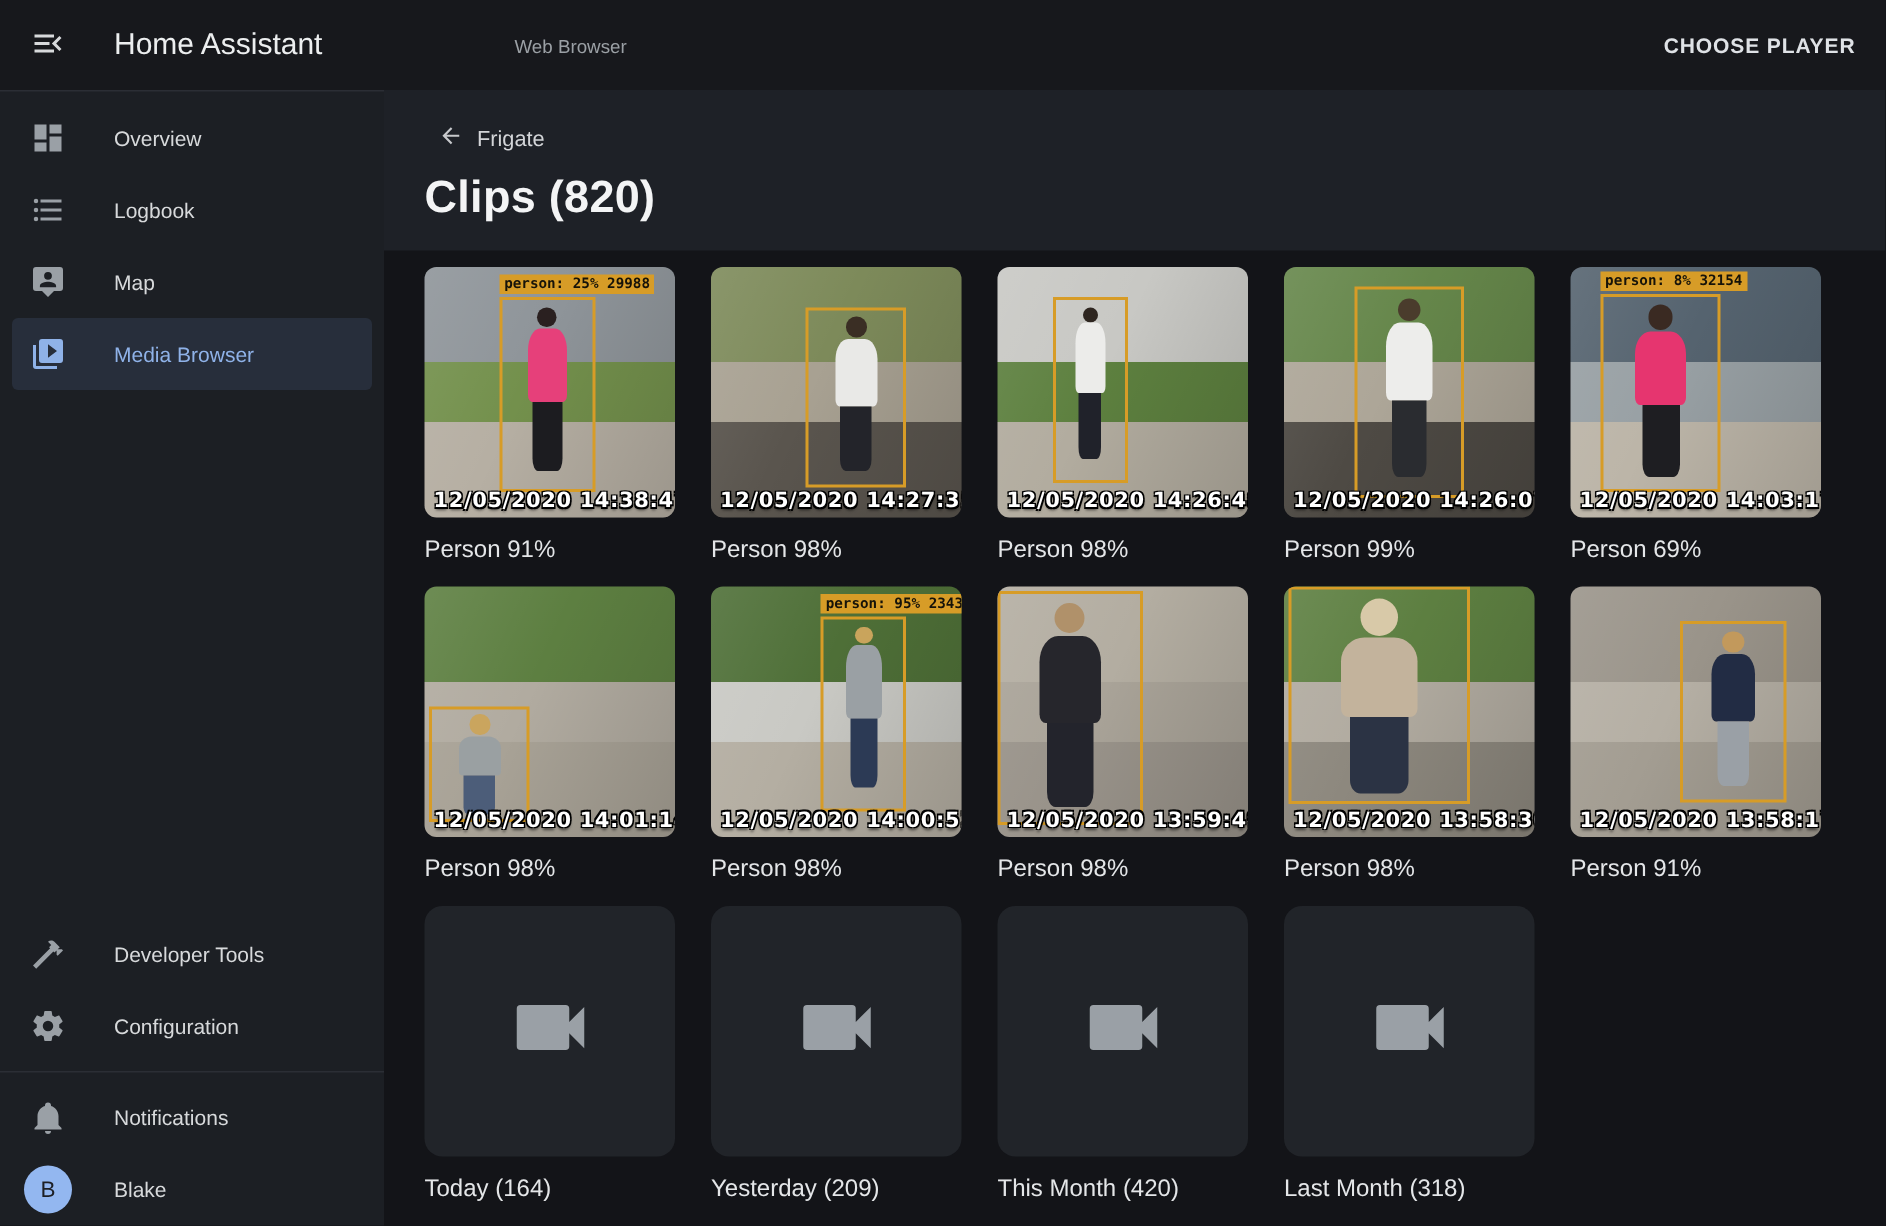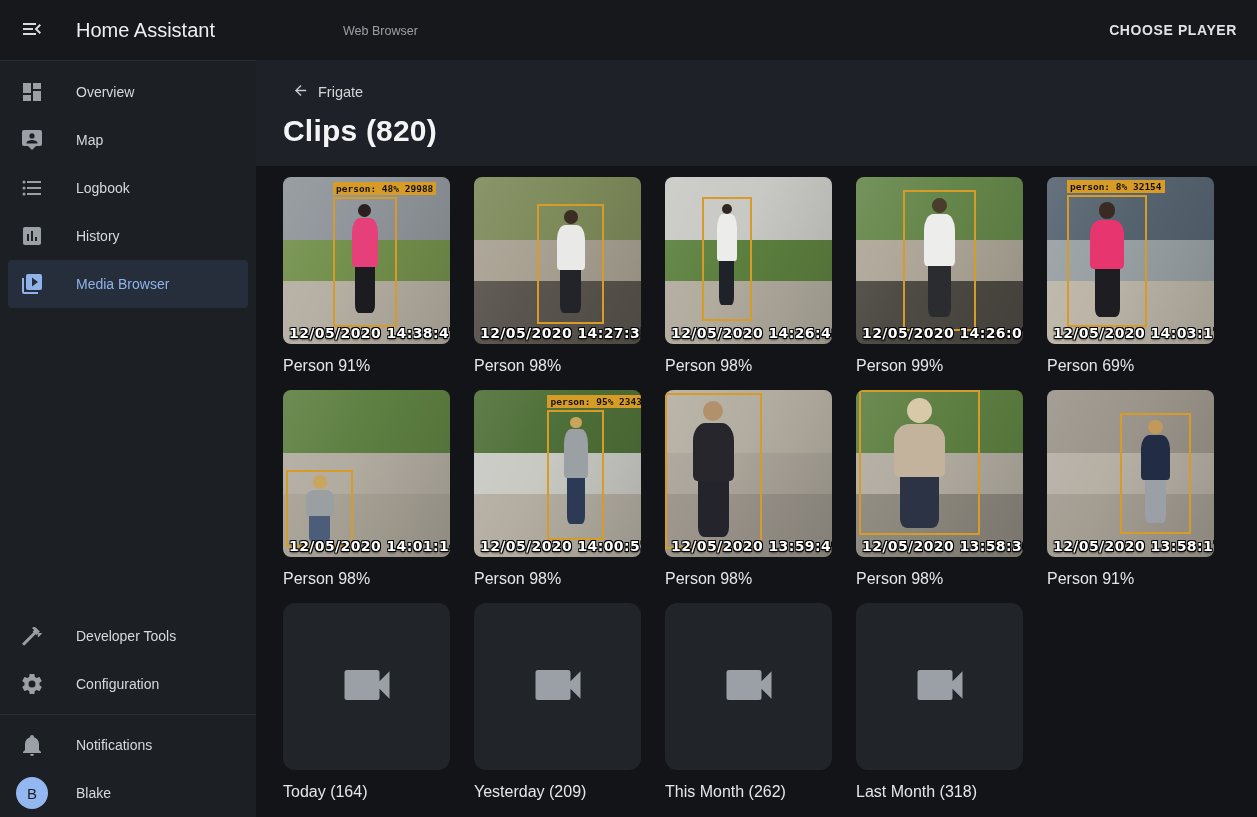--- a/index.html
+++ b/index.html
@@ -103,40 +103,32 @@
     <span class="ic">
         <svg viewBox="0 0 24 24">
           <path d="M13,3V9H21V3M13,21H21V11H13M3,21H11V15H3M3,13H11V3H3V13Z"></path>
         </svg>
       </span>
     <span class="lbl">Overview</span>
   </div>
   <div class="side-item">
     <span class="ic">
         <svg viewBox="0 0 24 24">
+          <path d="M7,5H21V7H7V5M7,13V11H21V13H7M4,4.5A1.5,1.5 0 0,1 5.5,6A1.5,1.5 0 0,1 4,7.5A1.5,1.5 0 0,1 2.5,6A1.5,1.5 0 0,1 4,4.5M4,10.5A1.5,1.5 0 0,1 5.5,12A1.5,1.5 0 0,1 4,13.5A1.5,1.5 0 0,1 2.5,12A1.5,1.5 0 0,1 4,10.5M7,19V17H21V19H7M4,16.5A1.5,1.5 0 0,1 5.5,18A1.5,1.5 0 0,1 4,19.5A1.5,1.5 0 0,1 2.5,18A1.5,1.5 0 0,1 4,16.5Z"></path>
+        </svg>
+      </span>
+    <span class="lbl">Logbook</span>
+  </div>
+  <div class="side-item">
+    <span class="ic">
+        <svg viewBox="0 0 24 24">
           <path d="M20,2H4A2,2 0 0,0 2,4V16A2,2 0 0,0 4,18H8L12,22L16,18H20A2,2 0 0,0 22,16V4A2,2 0 0,0 20,2M12,5.3A2.6,2.6 0 0,1 14.6,7.9A2.6,2.6 0 0,1 12,10.5A2.6,2.6 0 0,1 9.4,7.9A2.6,2.6 0 0,1 12,5.3M17.4,15.5H6.6V14.6C6.6,12.8 10.2,11.9 12,11.9C13.8,11.9 17.4,12.8 17.4,14.6V15.5Z"></path>
         </svg>
       </span>
     <span class="lbl">Map</span>
-  </div>
-  <div class="side-item">
-    <span class="ic">
-        <svg viewBox="0 0 24 24">
-          <path d="M7,5H21V7H7V5M7,13V11H21V13H7M4,4.5A1.5,1.5 0 0,1 5.5,6A1.5,1.5 0 0,1 4,7.5A1.5,1.5 0 0,1 2.5,6A1.5,1.5 0 0,1 4,4.5M4,10.5A1.5,1.5 0 0,1 5.5,12A1.5,1.5 0 0,1 4,13.5A1.5,1.5 0 0,1 2.5,12A1.5,1.5 0 0,1 4,10.5M7,19V17H21V19H7M4,16.5A1.5,1.5 0 0,1 5.5,18A1.5,1.5 0 0,1 4,19.5A1.5,1.5 0 0,1 2.5,18A1.5,1.5 0 0,1 4,16.5Z"></path>
-        </svg>
-      </span>
-    <span class="lbl">Logbook</span>
-  </div>
-  <div class="side-item">
-    <span class="ic">
-        <svg viewBox="0 0 24 24">
-          <path d="M19,3H5C3.9,3 3,3.9 3,5V19C3,20.1 3.9,21 5,21H19C20.1,21 21,20.1 21,19V5C21,3.9 20.1,3 19,3M9,17H7V10H9V17M13,17H11V7H13V17M17,17H15V13H17V17Z"></path>
-        </svg>
-      </span>
-    <span class="lbl">History</span>
   </div>
   <div class="side-item active">
     <span class="ic">
         <svg viewBox="0 0 24 24">
           <path d="M4,6H2V20A2,2 0 0,0 4,22H18V20H4V6M20,2H8A2,2 0 0,0 6,4V16A2,2 0 0,0 8,18H20A2,2 0 0,0 22,16V4A2,2 0 0,0 20,2M12,14.5V5.5L18,10L12,14.5Z"></path>
         </svg>
       </span>
     <span class="lbl">Media Browser</span>
   </div>
 
@@ -189,21 +181,21 @@
   <div class="clips-grid" id="clips-grid">
   <div class="clip-card">
     <div class="thumb" style="background: linear-gradient(rgb(142, 148, 153) 0%, rgb(142, 148, 153) 38%, rgb(115, 144, 76) 38%, rgb(115, 144, 76) 62%, rgb(182, 175, 163) 62%, rgb(182, 175, 163) 100%);">
       <div class="person-box" style="left: 30%; top: 12%; width: 38%; height: 78%;">
         <div class="person">
           <div class="head" style="background: rgb(42, 32, 32);"></div>
               <div class="torso" style="background: rgb(230, 64, 122);"></div>
               <div class="legs" style="background: rgb(28, 28, 32);"></div>
         </div>
       </div>
-      <div class="box-label" style="left: 30%; top: 3%;">person: 48% 29988</div>
+      <div class="box-label" style="left: 30%; top: 3%;">person: 25% 29988</div>
       <div class="ts">12/05/2020 14:38:47</div>
     </div>
     <div class="clip-title">Person 91%</div>
   </div>
 
   <div class="clip-card">
     <div class="thumb" style="background: linear-gradient(rgb(125, 138, 90) 0%, rgb(125, 138, 90) 38%, rgb(168, 161, 146) 38%, rgb(168, 161, 146) 62%, rgb(90, 85, 78) 62%, rgb(90, 85, 78) 100%);">
       <div class="person-box" style="left: 38%; top: 16%; width: 40%; height: 72%;">
         <div class="person">
           <div class="head" style="background: rgb(58, 46, 36);"></div>
@@ -354,21 +346,21 @@
     </div>
     <div class="clip-title">Yesterday (209)</div>
   </div>
 
   <div class="clip-card">
     <div class="folder-tile">
       <span><svg viewBox="0 0 24 24">
               <path d="M17,10.5V7A1,1 0 0,0 16,6H4A1,1 0 0,0 3,7V17A1,1 0 0,0 4,18H16A1,1 0 0,0 17,17V13.5L21,17.5V6.5L17,10.5Z"></path>
             </svg></span>
     </div>
-    <div class="clip-title">This Month (262)</div>
+    <div class="clip-title">This Month (420)</div>
   </div>
 
   <div class="clip-card">
     <div class="folder-tile">
       <span><svg viewBox="0 0 24 24">
               <path d="M17,10.5V7A1,1 0 0,0 16,6H4A1,1 0 0,0 3,7V17A1,1 0 0,0 4,18H16A1,1 0 0,0 17,17V13.5L21,17.5V6.5L17,10.5Z"></path>
             </svg></span>
     </div>
     <div class="clip-title">Last Month (318)</div>
   </div>

